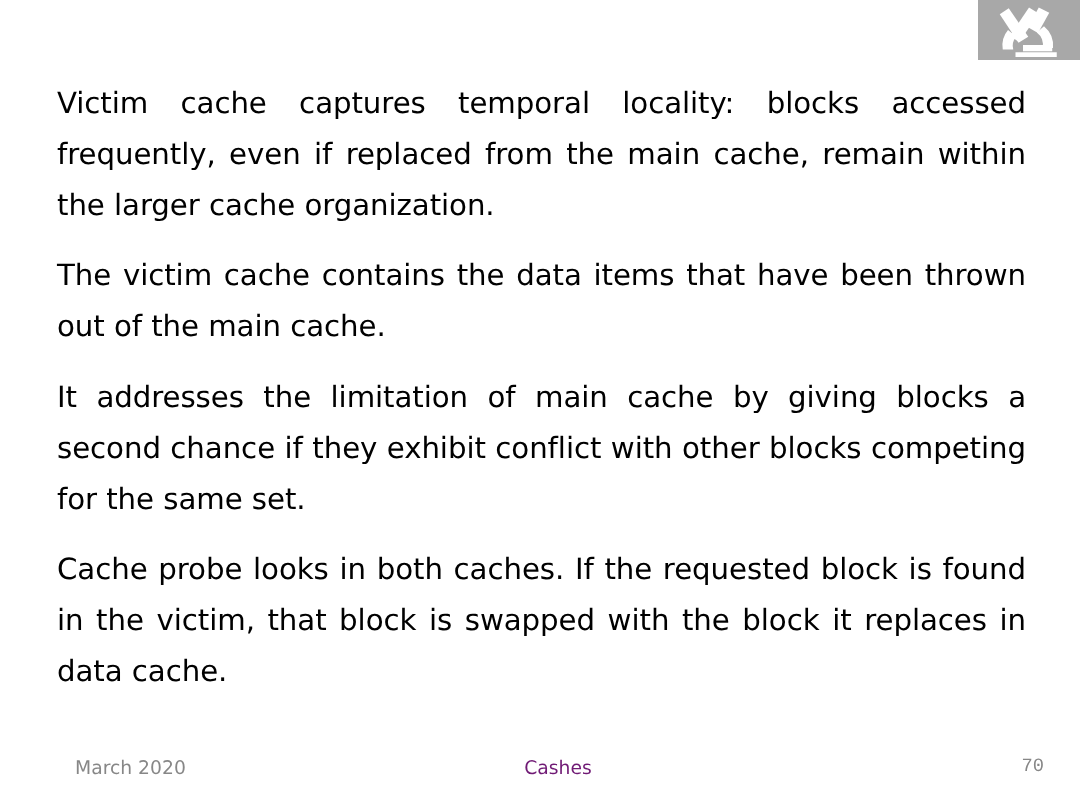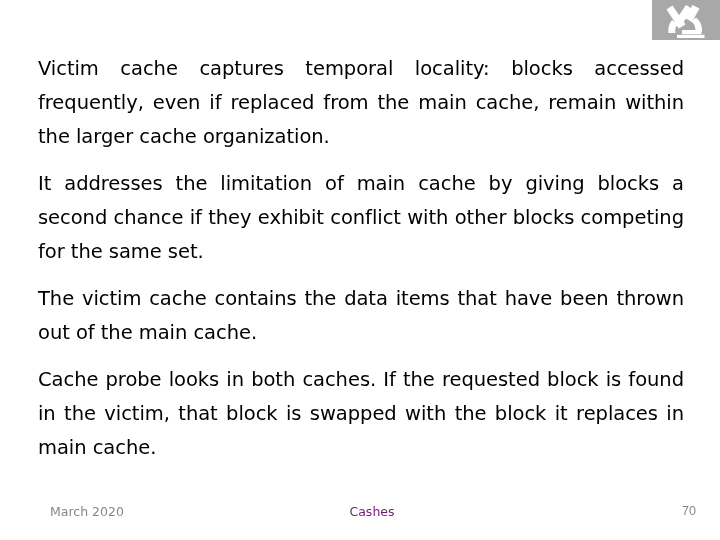--- a/index.html
+++ b/index.html
@@ -85,21 +85,21 @@
     width: 720px;
     text-align: center;
     font-family: "DejaVu Sans", sans-serif;
     font-size: 12.5px;
     color: #701a75;
   }
   .footer-page {
     position: absolute;
     right: 36px;
     top: 0;
-    font-family: Liberation Sans, sans-serif;
+    font-family: Liberation Mono, monospace;
     font-size: 12.5px;
     color: #878787;
     white-space: nowrap;
   }
 </style>
 </head>
 <body>
 
 <div class="slide">
 
@@ -119,23 +119,23 @@
         <path d="M44.0 17.5 A17 17 0 0 1 50.0 32.0 L43.0 32.0 A10 10 0 0 0 39.2 21.6 Z"></path>
 
         <path d="M30.0 30.0 L49.5 30.0 L49.5 34.2 L30.0 34.2 Z"></path>
         <path d="M25.0 34.8 L52.5 34.8 L52.5 38.0 L25.0 38.0 Z"></path>
       </g>
     </svg>
   </div>
 
   <div class="body-block">
     <p class="para">Victim cache captures temporal locality: blocks accessed frequently, even if replaced from the main cache, remain within the larger cache organization.</p>
+    <p class="para">The victim cache contains the data items that have been thrown out of the main cache.</p>
     <p class="para">It addresses the limitation of main cache by giving blocks a second chance if they exhibit conflict with other blocks competing for the same set.</p>
-    <p class="para">The victim cache contains the data items that have been thrown out of the main cache.</p>
-    <p class="para">Cache probe looks in both caches. If the requested block is found in the victim, that block is swapped with the block it replaces in main cache.</p>
+    <p class="para">Cache probe looks in both caches. If the requested block is found in the victim, that block is swapped with the block it replaces in data cache.</p>
   </div>
 
   <div class="footer">
     <span class="footer-date">March 2020</span>
     <span class="footer-title">Cashes</span>
     <span class="footer-page">70</span>
   </div>
 
 </div>
 

